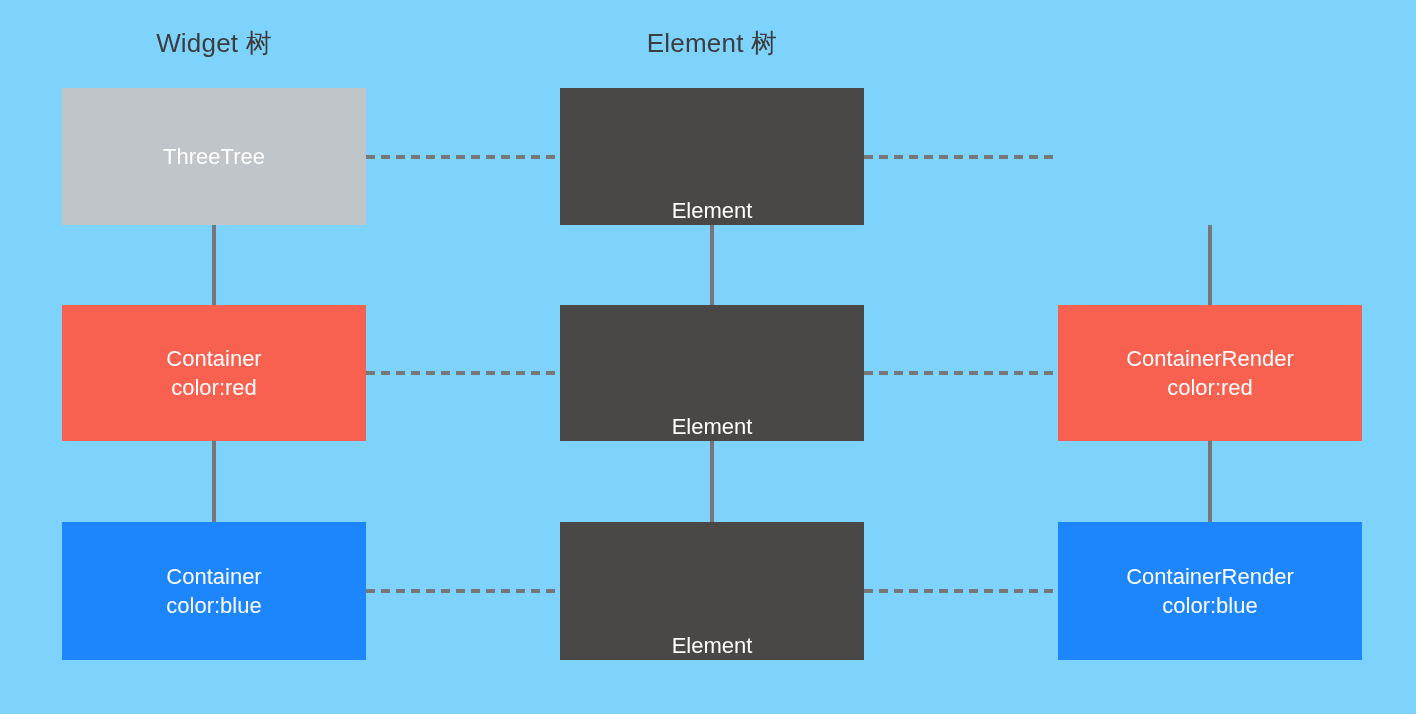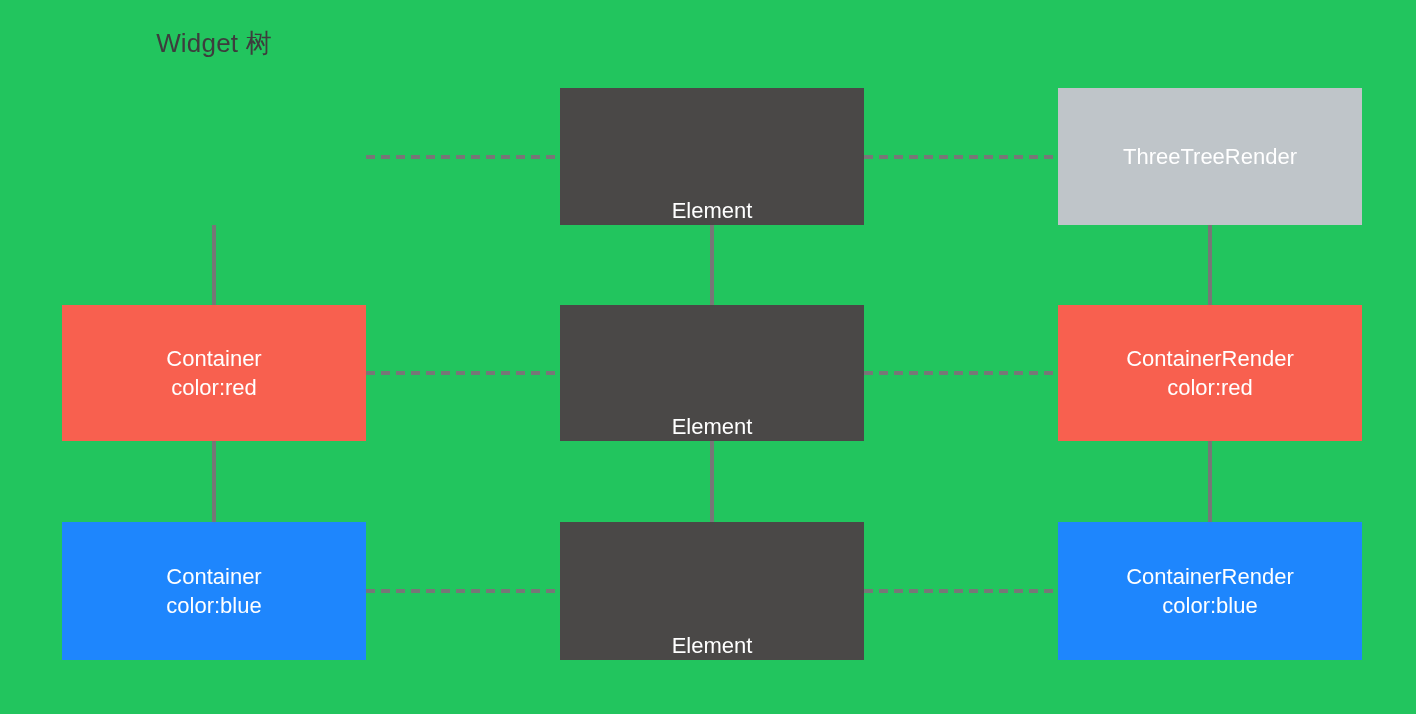--- a/index.html
+++ b/index.html
@@ -11,21 +11,21 @@
     width: 1416px;
     height: 714px;
     background: #ffffff;
     font-family: "Liberation Sans", "DejaVu Sans", sans-serif;
     overflow: hidden;
   }
   #canvas {
     position: relative;
     width: 1416px;
     height: 714px;
-    background: #22c55e;
+    background: #7dd3fc;
   }
 
   
   .col-title {
     position: absolute;
     top: 26px;
     width: 304px;
     text-align: center;
     font-size: 26px;
     line-height: 34px;
@@ -100,41 +100,42 @@
   .hc-r0 { top: 155px; }
   .hc-r1 { top: 371px; }
   .hc-r2 { top: 589px; }
 </style>
 </head>
 <body>
 
 <div id="canvas">
 
   <div class="col-title c0">Widget 树</div>
+  <div class="col-title c1">Element 树</div>
 
   <div class="v-connector vc-x0 vc-y0"></div>
   <div class="v-connector vc-x0 vc-y1"></div>
   <div class="v-connector vc-x1 vc-y0"></div>
   <div class="v-connector vc-x1 vc-y1"></div>
   <div class="v-connector vc-x2 vc-y0"></div>
   <div class="v-connector vc-x2 vc-y1"></div>
 
   <div class="h-connector hc-left  hc-r0"></div>
   <div class="h-connector hc-right hc-r0"></div>
   <div class="h-connector hc-left  hc-r1"></div>
   <div class="h-connector hc-right hc-r1"></div>
   <div class="h-connector hc-left  hc-r2"></div>
   <div class="h-connector hc-right hc-r2"></div>
 
+  <div class="node cx0 ry0 fill-grey">
+    <span class="line1">ThreeTree</span>
+
+  </div>
   <div class="node cx1 ry0 fill-dark">
     <span class="line1">Element</span>
-
-  </div>
-  <div class="node cx2 ry0 fill-grey">
-    <span class="line1">ThreeTreeRender</span>
 
   </div>
 
   <div class="node cx0 ry1 fill-red">
     <span class="line1">Container</span>
     <span class="line2">color:red</span>
   </div>
   <div class="node cx1 ry1 fill-dark">
     <span class="line1">Element</span>
 

